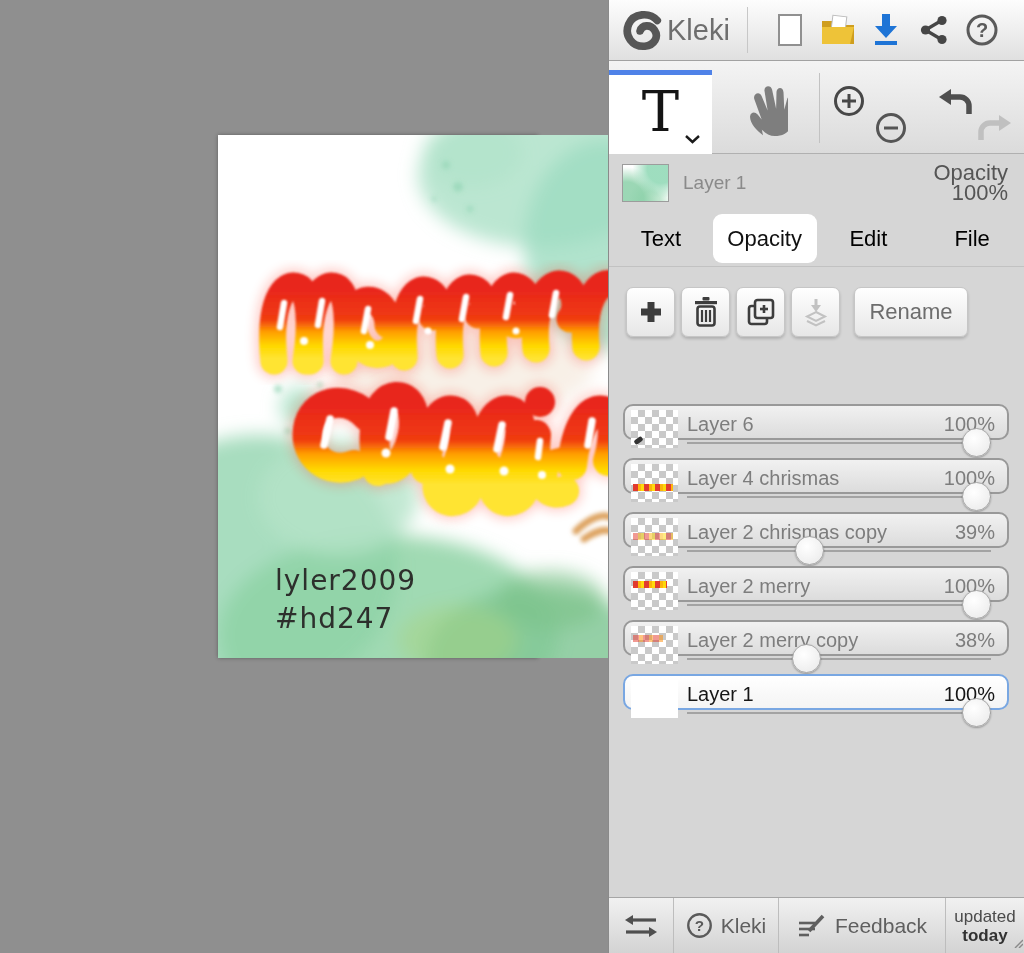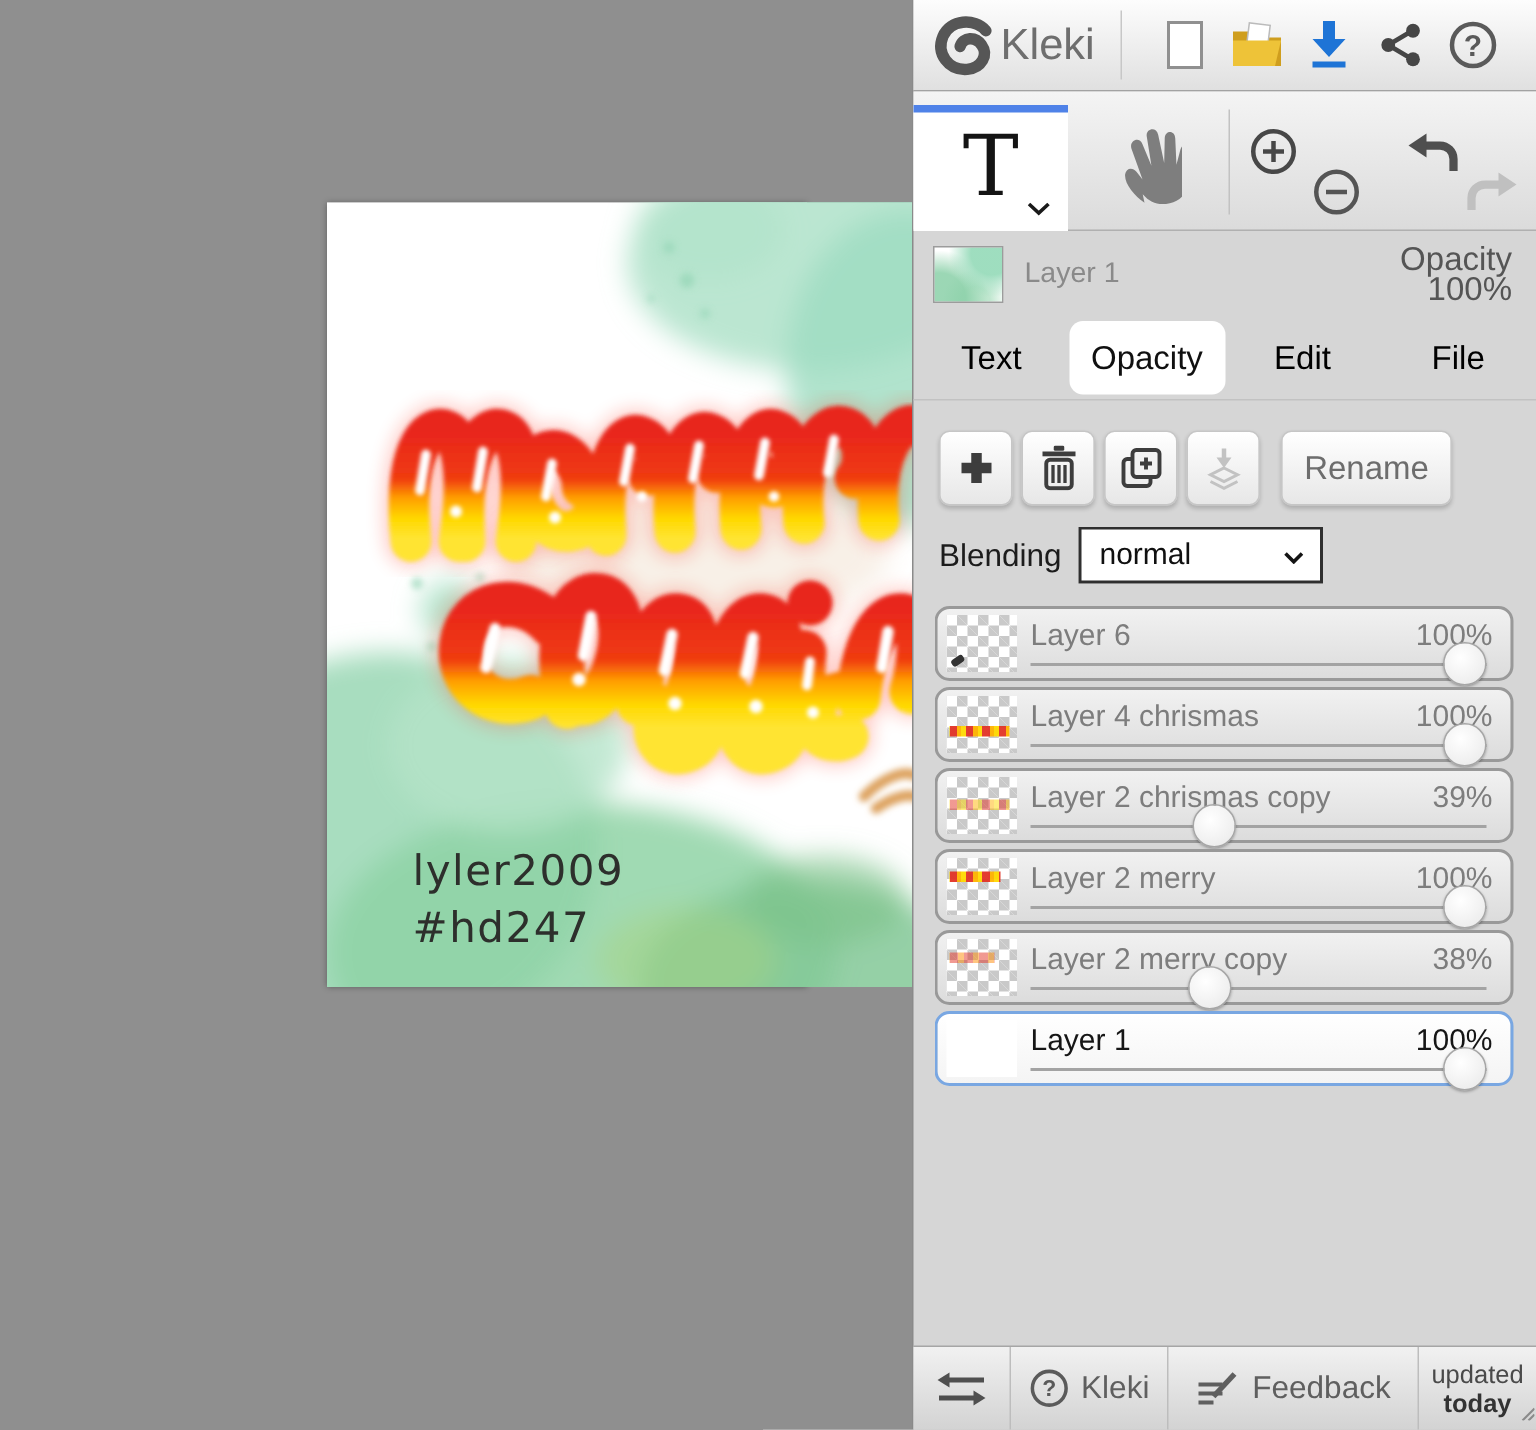--- a/index.html
+++ b/index.html
@@ -63,21 +63,21 @@
 
   
   .blendrow{position:absolute;left:17px;top:351px;width:380px;height:40px;display:flex;align-items:center;}
   .blendlabel{font-size:21px;color:#1c1c1c;}
   .blendselect{position:absolute;left:93px;top:0;width:163px;height:38px;background:#fff;
     border:2px solid #2f2f2f;box-sizing:border-box;display:flex;align-items:center;
     padding-left:12px;font-size:20px;color:#101010;cursor:pointer;}
   .blendselect svg{position:absolute;right:11px;top:15px;}
 
   
-  .lrow{position:absolute;left:14px;width:386px;height:50px;border:2px solid #999;border-radius:10px;
+  .lrow{position:absolute;left:14px;width:386px;height:36px;border:2px solid #999;border-radius:10px;
     background:linear-gradient(#f1f1f1,#dcdcdc);box-sizing:border-box;cursor:pointer;}
   .lrow.selected{background:linear-gradient(#ffffff,#f4f4f4);border-color:#79a7e2;}
   .lthumb{position:absolute;left:6px;top:4px;width:47px;height:38px;background:#fff;overflow:hidden;}
   .checker{background:#fff;background-image:
     linear-gradient(45deg,#c9c9c9 25%,transparent 25% 75%,#c9c9c9 75%),
     linear-gradient(45deg,#c9c9c9 25%,transparent 25% 75%,#c9c9c9 75%);
     background-position:0 0,7px 7px;background-size:14px 14px;}
   .lname{position:absolute;left:62px;top:7px;font-size:20px;color:#7d7d7d;white-space:nowrap;}
   .lpct{position:absolute;right:12px;top:7px;font-size:20px;color:#7d7d7d;}
   .lrow.selected .lname,.lrow.selected .lpct{color:#161616;}
@@ -362,29 +362,20 @@
       <svg width="28" height="30" viewBox="0 0 28 30">
         <line x1="14" y1="2" x2="14" y2="9" stroke="#c2c2c2" stroke-width="3"></line>
         <path d="M9 8 L19 8 L14 15 Z" fill="#c2c2c2"></path>
         <path d="M14 15 l9 4.5 -9 4.5 -9 -4.5 z" fill="none" stroke="#c2c2c2" stroke-width="2"></path>
         <path d="M5 24 l9 4.5 9 -4.5" fill="none" stroke="#c2c2c2" stroke-width="2"></path>
       </svg>
     </div>
     <div class="rename">Rename</div>
   </div>
 
-  <div class="blendrow">
-    <span class="blendlabel">Blending</span>
-    <div class="blendselect">
-      <span>normal</span>
-      <svg width="13" height="8" viewBox="0 0 13 8">
-        <polyline points="1,1 6.5,6.5 12,1" fill="none" stroke="#141414" stroke-width="2.4"></polyline>
-      </svg>
-    </div>
-  </div>
 
   <div>
     <div class="lrow" style="top:404px">
       <div class="lthumb checker">
           <div class="mark mk-scribble"></div>
         </div>
       <span class="lname">Layer 6</span>
       <span class="lpct">100%</span>
       <div class="ltrack">
           <div class="lhandle" style="left: calc(100% - 29px);"></div>

